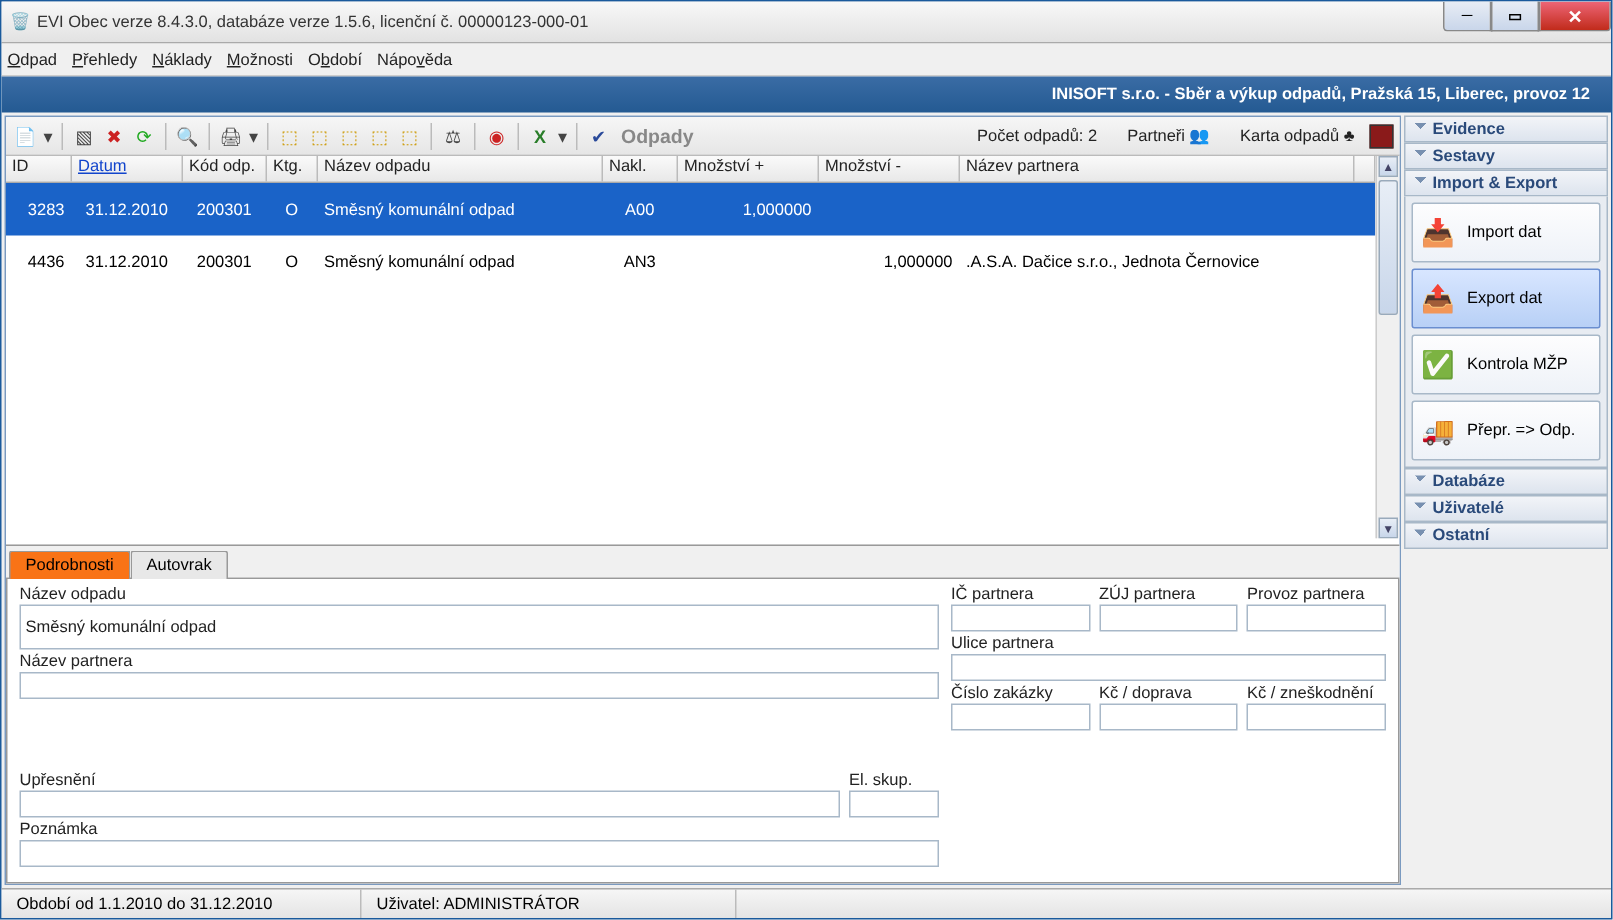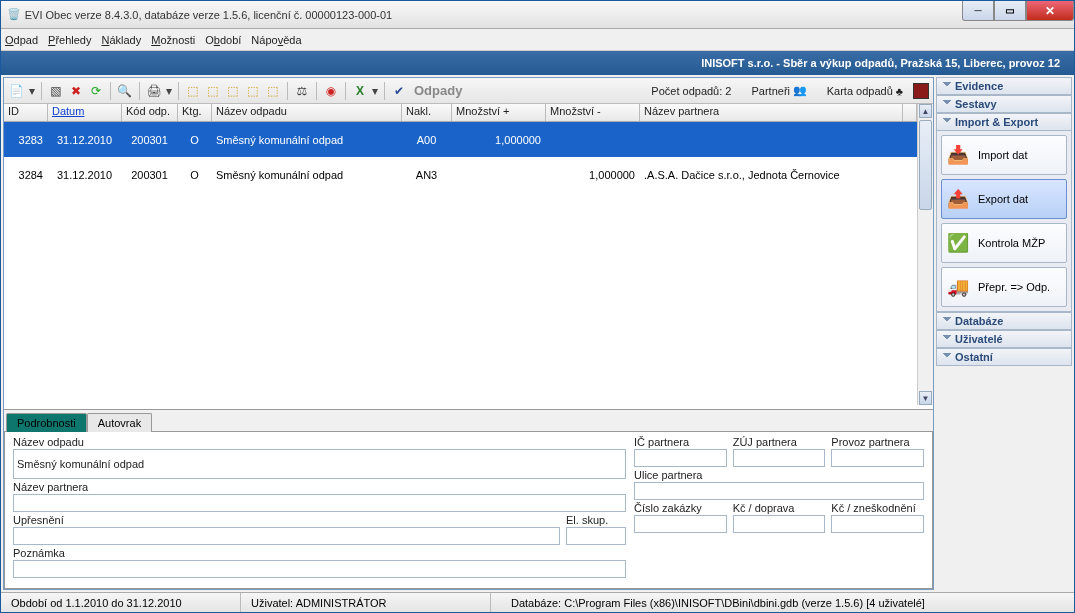--- a/index.html
+++ b/index.html
@@ -27,21 +27,21 @@
 .gridhead{display:flex;height:18px;background:linear-gradient(#fafafa,#e8e8e8);border-bottom:1px solid #aaa;}
 .gh{border-right:1px solid #bbb;padding:1px 4px;color:#222;overflow:hidden;white-space:nowrap;}
 .gh.sort{color:#14c;text-decoration:underline;}
 .gridbody{flex:0 0 auto;overflow:auto;}
 .row{display:flex;height:35px;align-items:center;}
 .row.sel{background:#1a63c8;color:#fff;}
 .cell{border-right:1px solid rgba(0,0,0,0);padding:1px 4px;overflow:hidden;white-space:nowrap;}
 .rnum{text-align:right;}
 .gridempty{flex:1;background:#fff;}
 .tabs{height:22px;display:flex;align-items:flex-end;background:#f0f0f0;border-top:1px solid #999;padding-left:2px;margin-top:4px;}
-.tab{padding:3px 10px;border:1px solid #999;border-bottom:none;background:#0f766e;position:relative;top:1px;border-radius:2px 2px 0 0;font-size:11px;}
+.tab{padding:3px 10px;border:1px solid #999;border-bottom:none;background:#f97316;position:relative;top:1px;border-radius:2px 2px 0 0;font-size:11px;}
 .tab.inact{background:#e8e8e8;}
 .details{border:1px solid #999;border-top:1px solid #999;background:#fff;padding:4px 8px 8px 8px;display:flex;gap:8px;}
 .dcol1{flex:1;}
 .dcol2{width:290px;}
 .fld{margin-bottom:2px;}
 .fldlbl{color:#222;font-size:11px;}
 .fldin{width:100%;height:18px;border:1px solid #a8b8c8;background:#fff;padding:1px 3px;color:#222;margin-top:1px;}
 .frow{display:flex;gap:6px;}
 .right{width:136px;margin:2px 2px 2px 0;display:flex;flex-direction:column;gap:0;}
 .acc{background:linear-gradient(#f2f4f8,#dde4ee);border:1px solid #a8b8c8;padding:2px 6px;font-weight:bold;color:#2a4a7a;cursor:default;height:18px;display:flex;align-items:center;}
@@ -147,21 +147,21 @@
             <div class="cell" style="width:74px;text-align:center">31.12.2010</div>
             <div class="cell" style="width:56px;text-align:center">200301</div>
             <div class="cell" style="width:34px;text-align:center">O</div>
             <div class="cell" style="width:190px">Směsný komunální odpad</div>
             <div class="cell" style="width:50px;text-align:center">A00</div>
             <div class="cell rnum" style="width:94px">1,000000</div>
             <div class="cell rnum" style="width:94px"></div>
             <div class="cell" style="flex:1"></div>
           </div>
           <div class="row">
-            <div class="cell rnum" style="width:44px">3284</div>
+            <div class="cell rnum" style="width:44px">4436</div>
             <div class="cell" style="width:74px;text-align:center">31.12.2010</div>
             <div class="cell" style="width:56px;text-align:center">200301</div>
             <div class="cell" style="width:34px;text-align:center">O</div>
             <div class="cell" style="width:190px">Směsný komunální odpad</div>
             <div class="cell" style="width:50px;text-align:center">AN3</div>
             <div class="cell rnum" style="width:94px"></div>
             <div class="cell rnum" style="width:94px">1,000000</div>
             <div class="cell" style="flex:1">.A.S.A. Dačice s.r.o., Jednota Černovice</div>
           </div>
         </div>
@@ -182,21 +182,21 @@
       <div class="dcol1">
         <div class="fld">
           <div class="fldlbl">Název odpadu</div>
           <input class="fldin" style="height: 30px;" value="Směsný komunální odpad">
         </div>
         <div class="fld">
           <div class="fldlbl">Název partnera</div>
           <input class="fldin" style="">
         </div>
         <div class="fld" style="display:flex;gap:6px;align-items:flex-end;">
-          <div style="flex:1;">
+          <div style="flex:1;margin-top:46px;">
             <div class="fldlbl">Upřesnění</div>
             <input class="fldin" style="">
           </div>
           <div class="elskup">
             <div class="fldlbl">El. skup.</div>
             <input class="fldin" style="">
           </div>
         </div>
         <div class="fld">
           <div class="fldlbl">Poznámka</div>
@@ -243,14 +243,13 @@
     </div>
     <div class="acc">Databáze</div>
     <div class="acc">Uživatelé</div>
     <div class="acc">Ostatní</div>
   </div>
 </div>
 
 <div class="statusbar">
   <div class="sbcell" style="width:240px;">Období od 1.1.2010 do 31.12.2010</div>
   <div class="sbcell" style="width:250px;">Uživatel: ADMINISTRÁTOR</div>
-  <div class="sbcell" style="flex:1;border-right:none;justify-content:flex-start;padding-left:20px;">Databáze: C:\Program Files (x86)\INISOFT\DBini\dbini.gdb   (verze 1.5.6) [4 uživatelé]</div>
 </div>
 
 </body></html>

